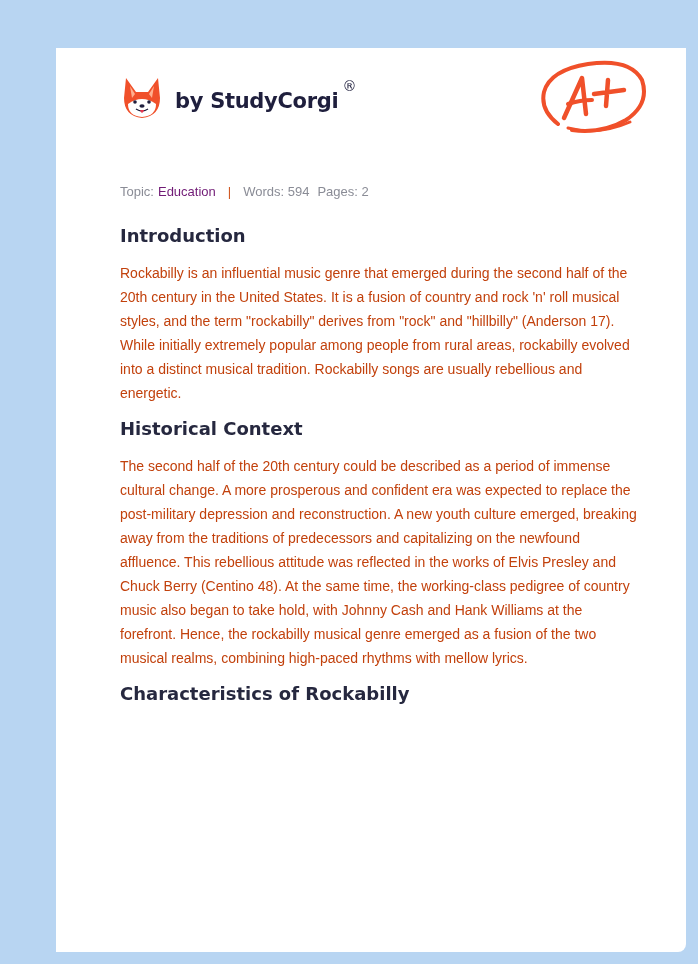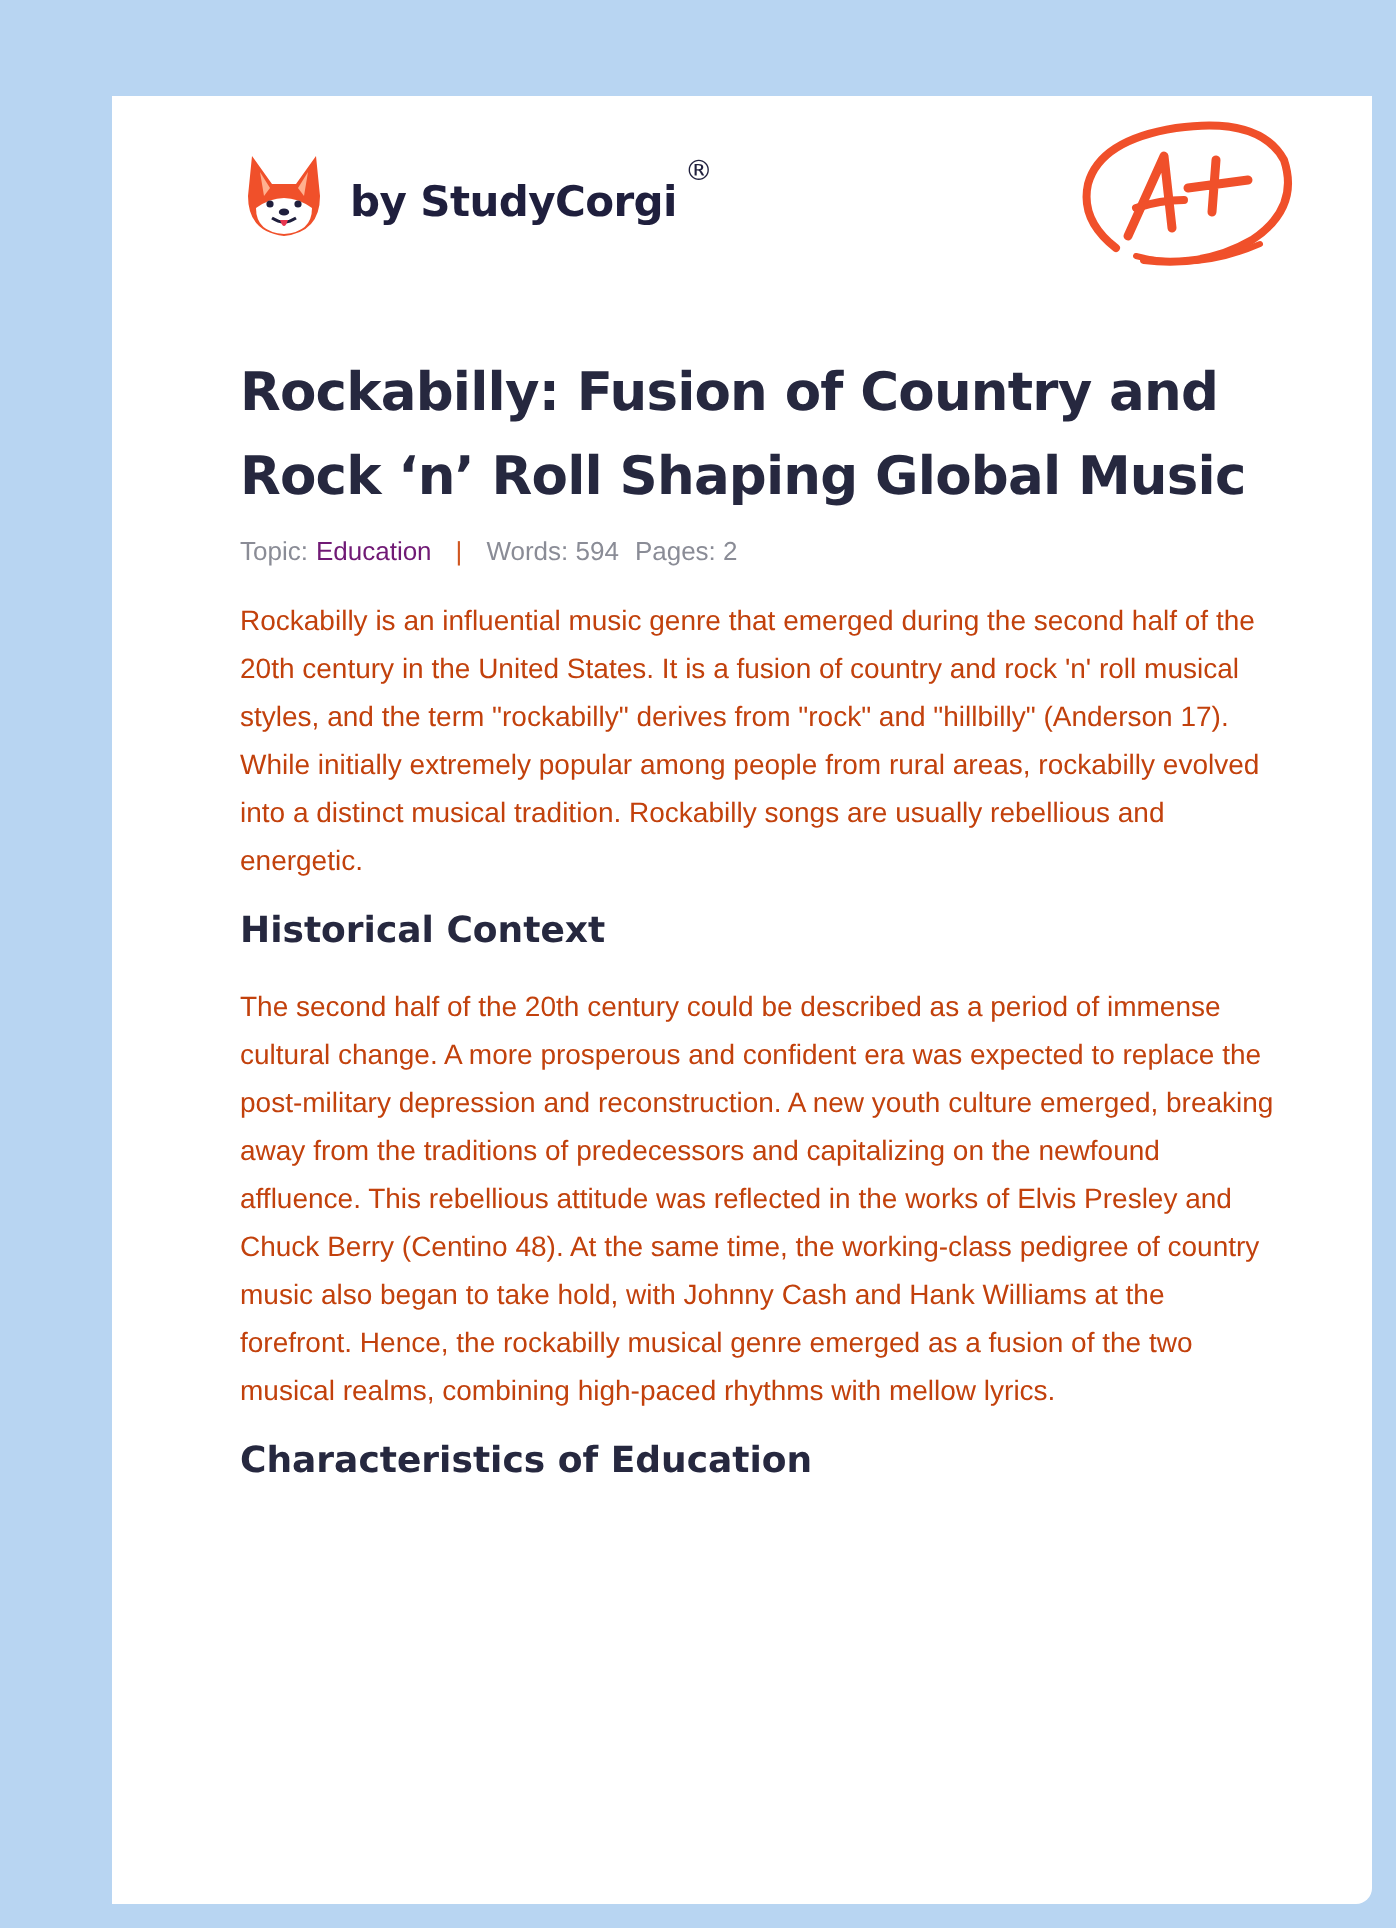--- a/index.html
+++ b/index.html
@@ -80,29 +80,29 @@
 
   <svg class="grade" viewBox="0 0 110 82">
     <path d="M20 66 Q2 52 6 34 Q12 12 50 6 Q92 0 104 22 Q112 46 88 62 Q64 76 34 72" stroke="#f0502a" stroke-width="4" fill="none" stroke-linecap="round"></path>
     <path d="M30 70 Q60 78 92 64" stroke="#f0502a" stroke-width="3" fill="none" stroke-linecap="round"></path>
     <path d="M26 60 L44 20 L48 56" stroke="#f0502a" stroke-width="4.5" fill="none" stroke-linecap="round" stroke-linejoin="round"></path>
     <path d="M30 46 Q42 42 54 42" stroke="#f0502a" stroke-width="4" fill="none" stroke-linecap="round"></path>
     <path d="M70 22 L68 48 M56 36 L86 32" stroke="#f0502a" stroke-width="4.5" fill="none" stroke-linecap="round"></path>
   </svg>
 
   <div class="content">
-    <h1>Rockabilly: Fusion of Country and Rock ‘n’ Roll Shaping Global Music</h1>
     <div class="meta">
       <span>Topic:</span>
       <span class="topic-val">Education</span>
       <span class="sep">|</span>
       <span>Words: 594</span>
       <span class="pages">Pages: 2</span>
     </div>
 
+    <h2 class="s1-h">Introduction</h2>
     <p class="sec-p">Rockabilly is an influential music genre that emerged during the second half of the 20th century in the United States. It is a fusion of country and rock 'n' roll musical styles, and the term "rockabilly" derives from "rock" and "hillbilly" (Anderson 17). While initially extremely popular among people from rural areas, rockabilly evolved into a distinct musical tradition. Rockabilly songs are usually rebellious and energetic.</p>
 
     <h2 class="sec-h">Historical Context</h2>
     <p class="sec-p">The second half of the 20th century could be described as a period of immense cultural change. A more prosperous and confident era was expected to replace the post-military depression and reconstruction. A new youth culture emerged, breaking away from the traditions of predecessors and capitalizing on the newfound affluence. This rebellious attitude was reflected in the works of Elvis Presley and Chuck Berry (Centino 48). At the same time, the working-class pedigree of country music also began to take hold, with Johnny Cash and Hank Williams at the forefront. Hence, the rockabilly musical genre emerged as a fusion of the two musical realms, combining high-paced rhythms with mellow lyrics.</p>
 
-    <h2 class="sec-h">Characteristics of Education</h2>
+    <h2 class="sec-h">Characteristics of Rockabilly</h2>
   </div>
 </div>
 
 </body></html>

